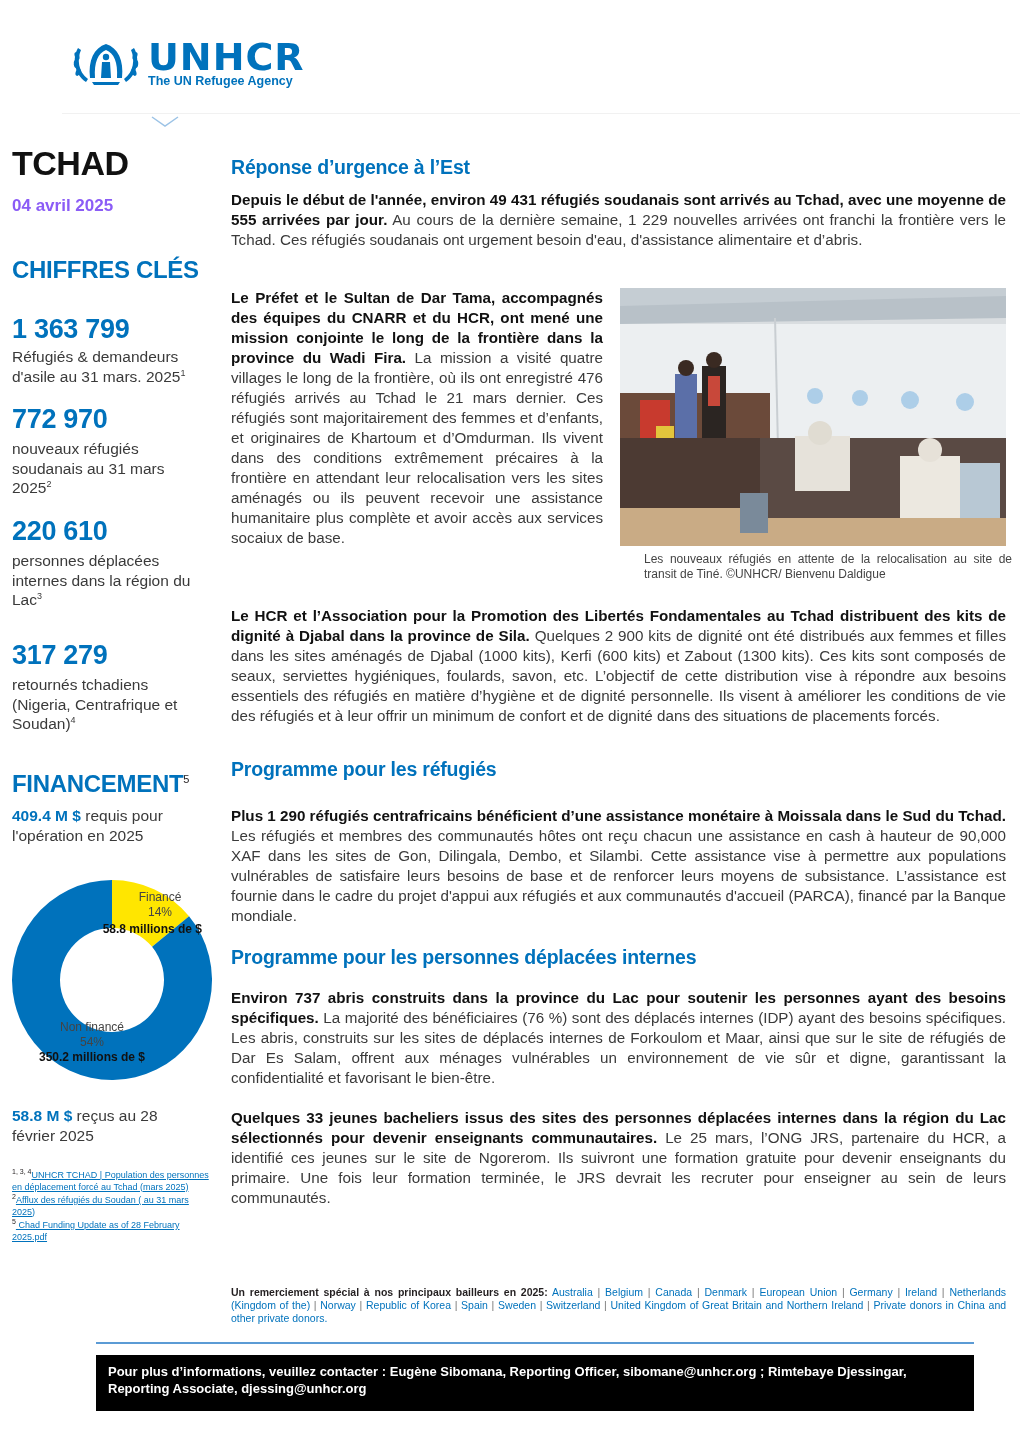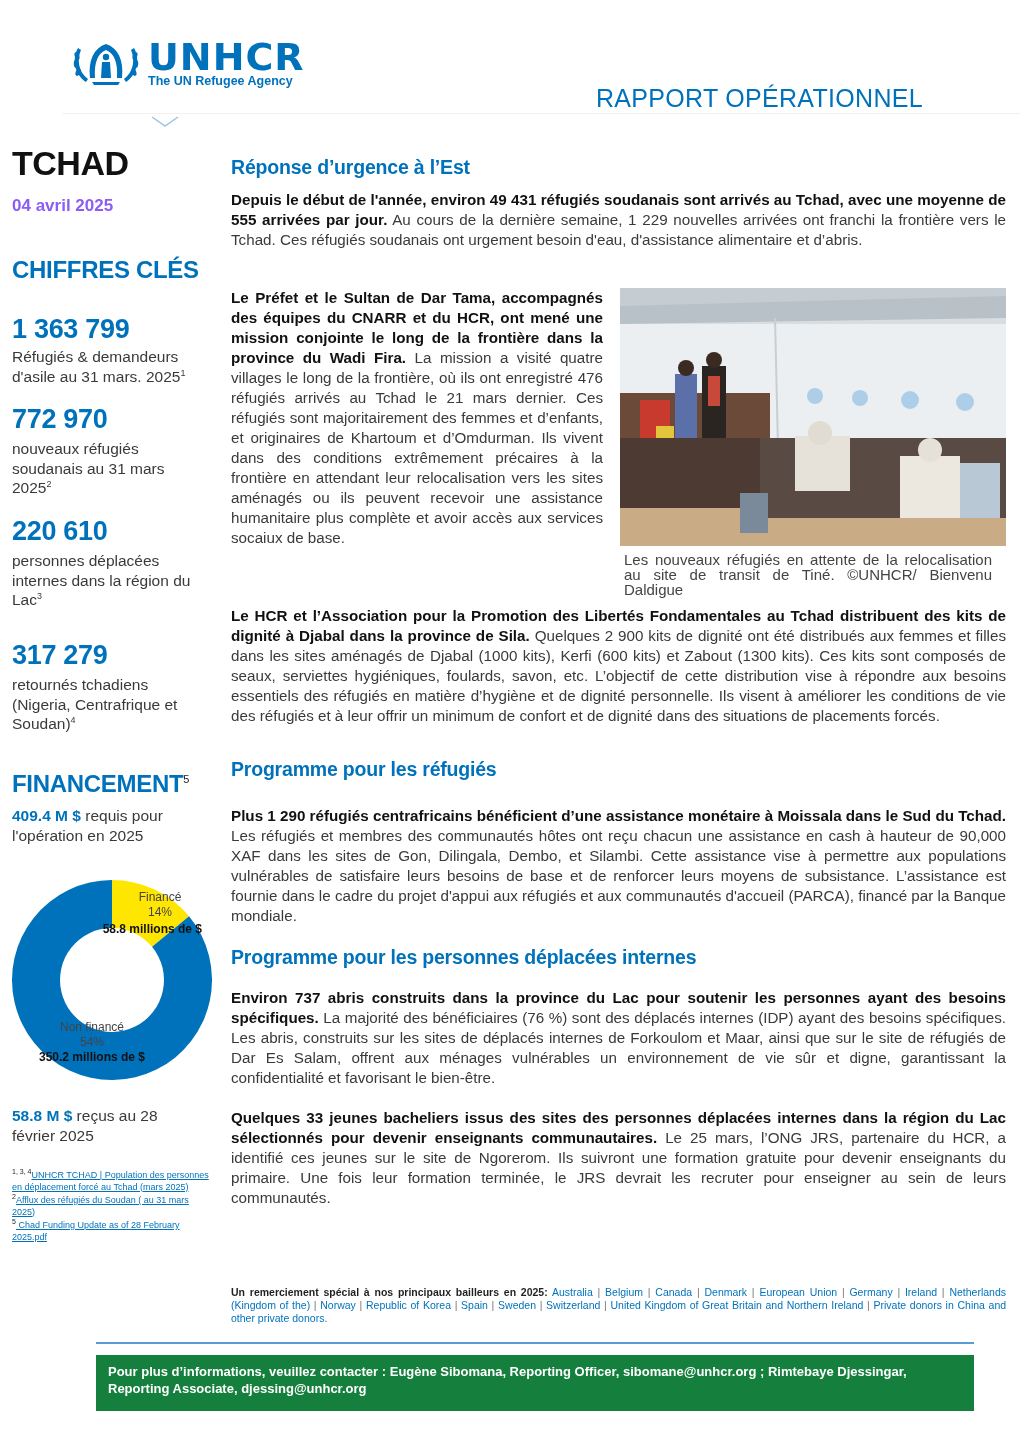--- a/index.html
+++ b/index.html
@@ -31,27 +31,27 @@
   .footnotes { position: absolute; top: 1030px; width: 200px; font-size: 9px; line-height: 11.5px; color: #0072bc; }
   .footnotes a { color: #0072bc; text-decoration: underline; }
   .footnotes .fn { margin-bottom: 2px; }
   .footnotes sup { color: #231f20; font-size: 7px; }
 
   .main { position: absolute; left: 231px; top: 150px; width: 775px; }
   .h2 { position: absolute; font-size: 19.5px; font-weight: bold; color: #0072bc; letter-spacing: -0.2px; }
   .para { position: absolute; font-size: 15.2px; line-height: 20px; text-align: justify; color: #3a3a3a; }
   .para b { color: #111; }
   .photo { position: absolute; left: 389px; top: 138px; width: 386px; height: 258px; overflow: hidden; }
-  .caption { position: absolute; left: 393px; top: 402px; width: 368px; font-size: 15px; line-height: 15px; color: #444; text-align: justify; }
+  .caption { position: absolute; left: 413px; top: 402px; width: 368px; font-size: 12px; line-height: 15px; color: #444; text-align: justify; }
 
   .donors { position: absolute; left: 231px; top: 1286px; width: 775px; font-size: 10.5px; line-height: 13px; color: #0072bc; text-align: justify; }
   .donors b { color: #231f20; }
   .donors .sep { color: #777; }
   .footer-rule { position: absolute; left: 96px; top: 1342px; width: 878px; height: 2px; background: #5b9bd5; }
-  .footer-box { position: absolute; left: 96px; top: 1355px; width: 878px; height: 56px; background: #15803d; padding: 9px 12px; }
+  .footer-box { position: absolute; left: 96px; top: 1355px; width: 878px; height: 56px; background: #000000; padding: 9px 12px; }
   .footer-text { font-size: 13px; line-height: 16.5px; color: #ffffff; font-weight: bold; }
 </style>
 </head>
 <body>
 
 <div class="header">
   <div class="logo">
     <svg class="logo-emblem" viewBox="0 0 72 50">
       <g fill="#0072bc">
         <path d="M8 10 C2 20 4 36 16 44 L18 41 C8 34 7 21 11 12 Z"></path>
@@ -66,21 +66,20 @@
         <circle cx="36" cy="19" r="3.2"></circle>
         <path d="M32 24 L40 24 L41 40 L31 40 Z"></path>
         <path d="M22 44 L50 44 L48 47 L24 47 Z"></path>
       </g>
     </svg>
     <div class="logo-text">
       <div class="logo-name">UNHCR</div>
       <div class="logo-tagline">The UN Refugee Agency</div>
     </div>
   </div>
-  <div class="report-title">RAPPORT OPÉRATIONNEL</div>
   <div class="header-rule"></div>
   <svg class="header-arrow" viewBox="0 0 30 16">
     <polyline points="2,3 15,12 28,3" fill="none" stroke="#9cc3e6" stroke-width="1.5"></polyline>
   </svg>
 </div>
 
 <div class="sidebar">
   <div class="country">TCHAD</div>
   <div class="date">04 avril 2025</div>
 

